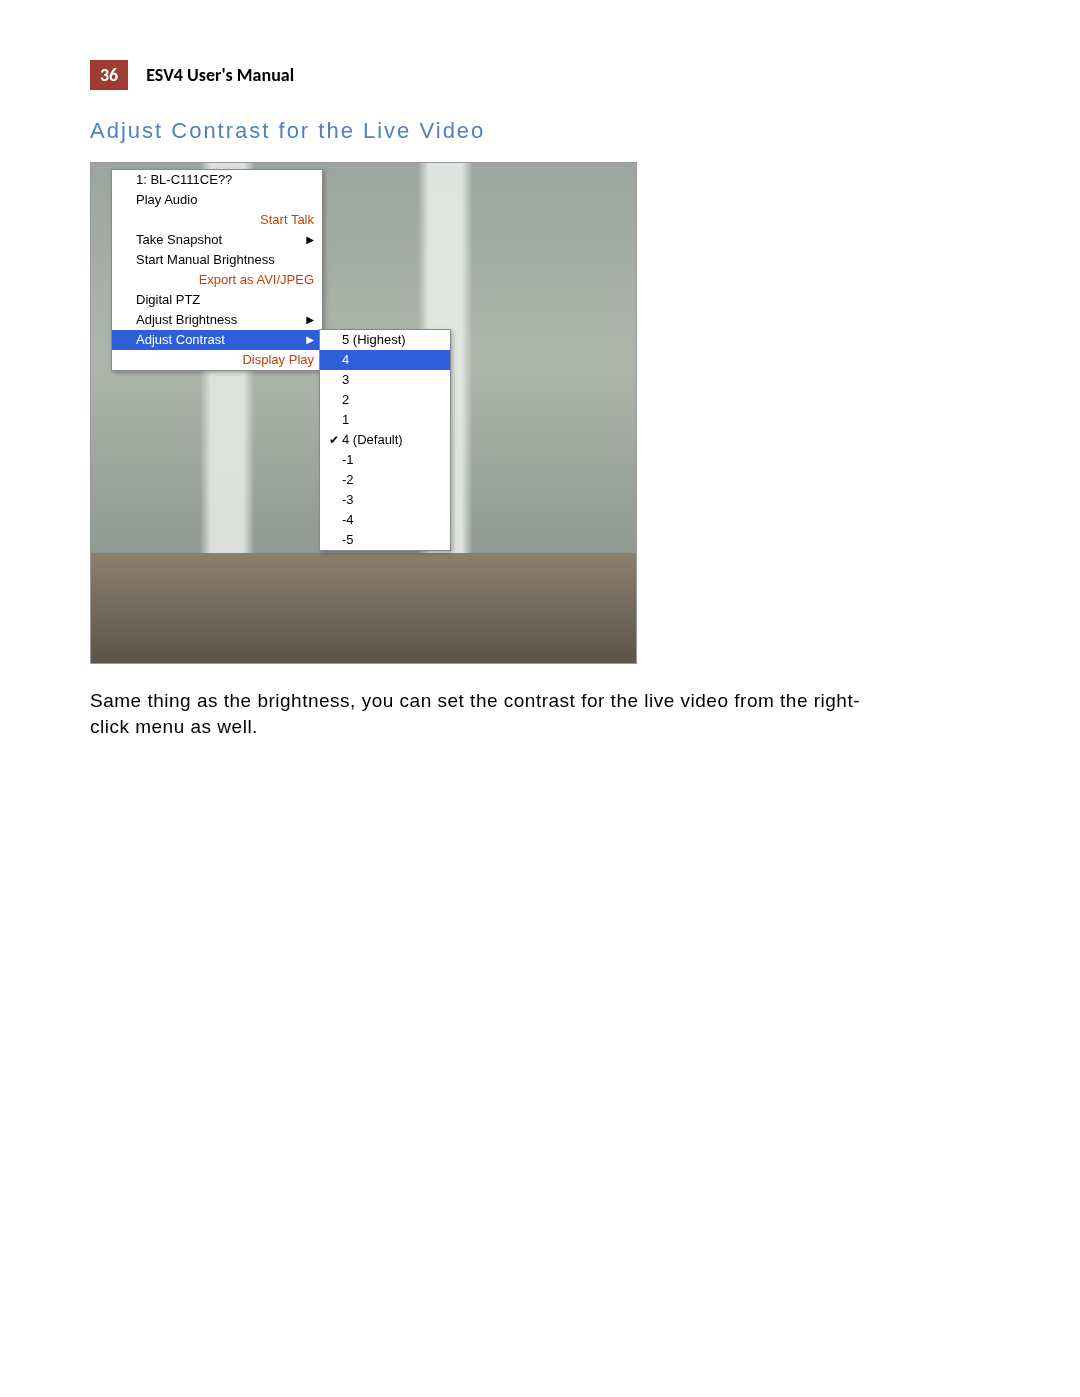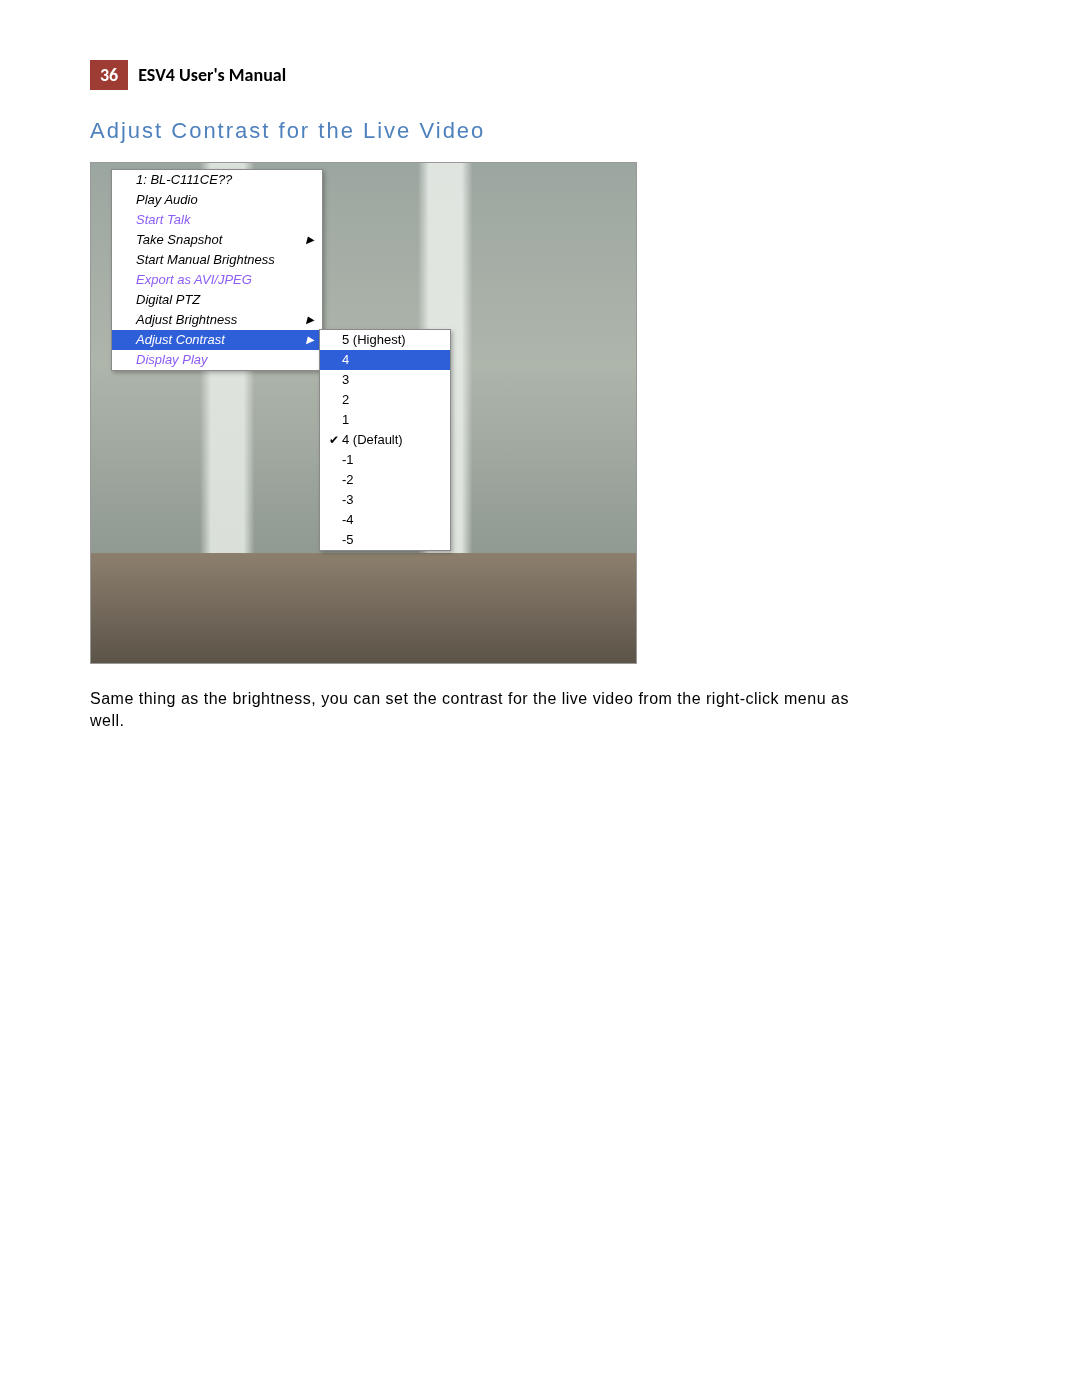--- a/index.html
+++ b/index.html
@@ -25,21 +25,21 @@
     font-weight: bold;
     font-size: 18px;
     padding: 4px 10px;
     font-family: "Calibri", Arial, sans-serif;
   }
   .manual-title {
     background: #ffffff;
     color: #000000;
     font-weight: bold;
     font-size: 18px;
-    padding: 4px 10px;
+    padding: 4px 18px;
     font-family: "Calibri", Arial, sans-serif;
   }
   .section-heading {
     color: #4f81bd;
     font-size: 22px;
     letter-spacing: 2px;
     font-weight: 400;
     margin: 0 0 18px 0;
     font-family: Verdana, Geneva, sans-serif;
   }
@@ -76,24 +76,24 @@
     color: #000000;
     box-shadow: 2px 2px 4px rgba(0,0,0,0.25);
   }
   .menu-item {
     display: flex;
     align-items: center;
     justify-content: space-between;
     padding: 1px 8px 1px 24px;
     line-height: 18px;
     white-space: nowrap;
-    font-style: italic;
   }
   .menu-item.disabled {
-    color: #8b5cf6;
+    color: #c2410c;
+    justify-content: flex-end;
   }
   .menu-item.highlight {
     background: #2f5fd8;
     color: #ffffff;
     justify-content: space-between;
   }
   .arrow {
     font-size: 10px;
     margin-left: 6px;
   }
@@ -119,21 +119,21 @@
     background: #2f5fd8;
     color: #ffffff;
   }
   .checkcol {
     width: 16px;
     display: inline-block;
     text-align: center;
     font-size: 12px;
   }
   .body-text {
-    font-size: 16px;
+    font-size: 19px;
     color: #000000;
     letter-spacing: 0.5px;
     line-height: 1.35;
     max-width: 780px;
     font-family: Verdana, Geneva, sans-serif;
   }
 </style>
 </head>
 <body>
 

